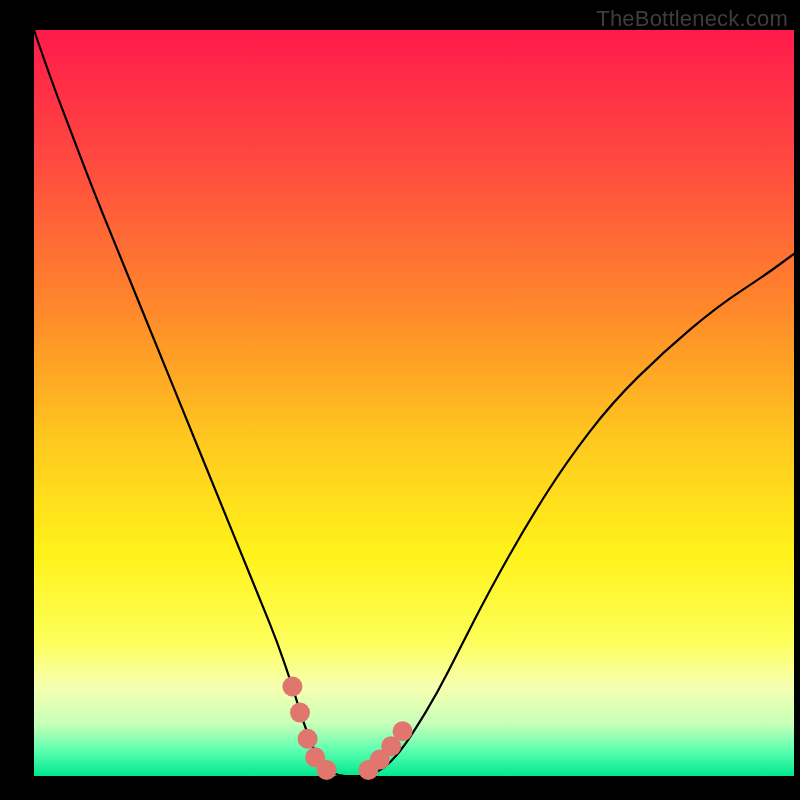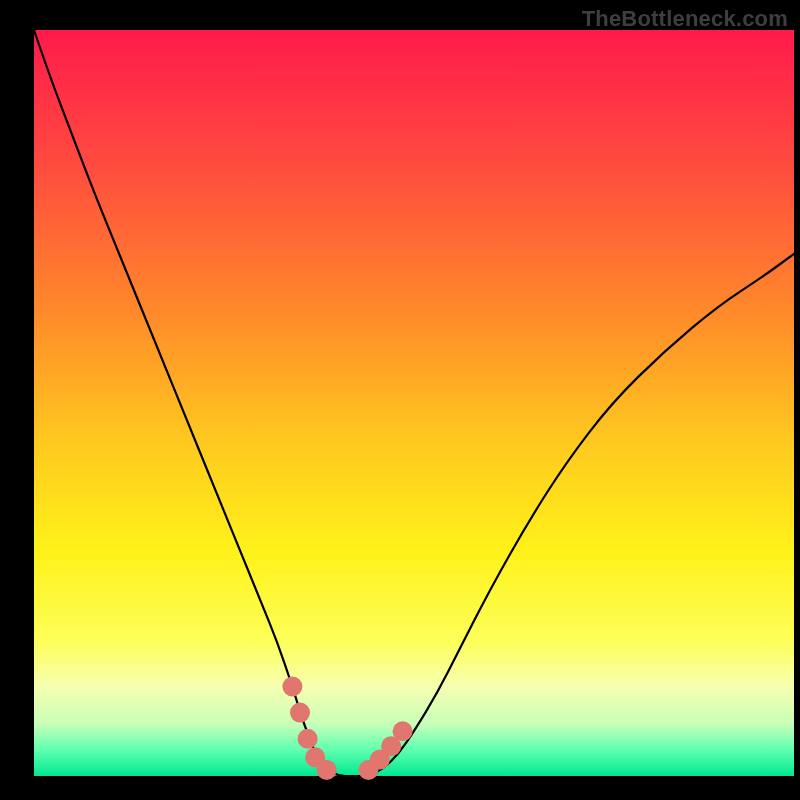--- a/index.html
+++ b/index.html
@@ -17,21 +17,21 @@
     width: 800px;
     height: 800px;
     background: #000;
   }
   .watermark {
     position: absolute;
     top: 6px;
     right: 12px;
     color: #3e3e3e;
     font-size: 22px;
-    font-weight: 700;
+    font-weight: 400;
     letter-spacing: 0.2px;
     z-index: 10;
     user-select: none;
   }
   svg {
     display: block;
   }
 </style>
 </head>
 <body>

